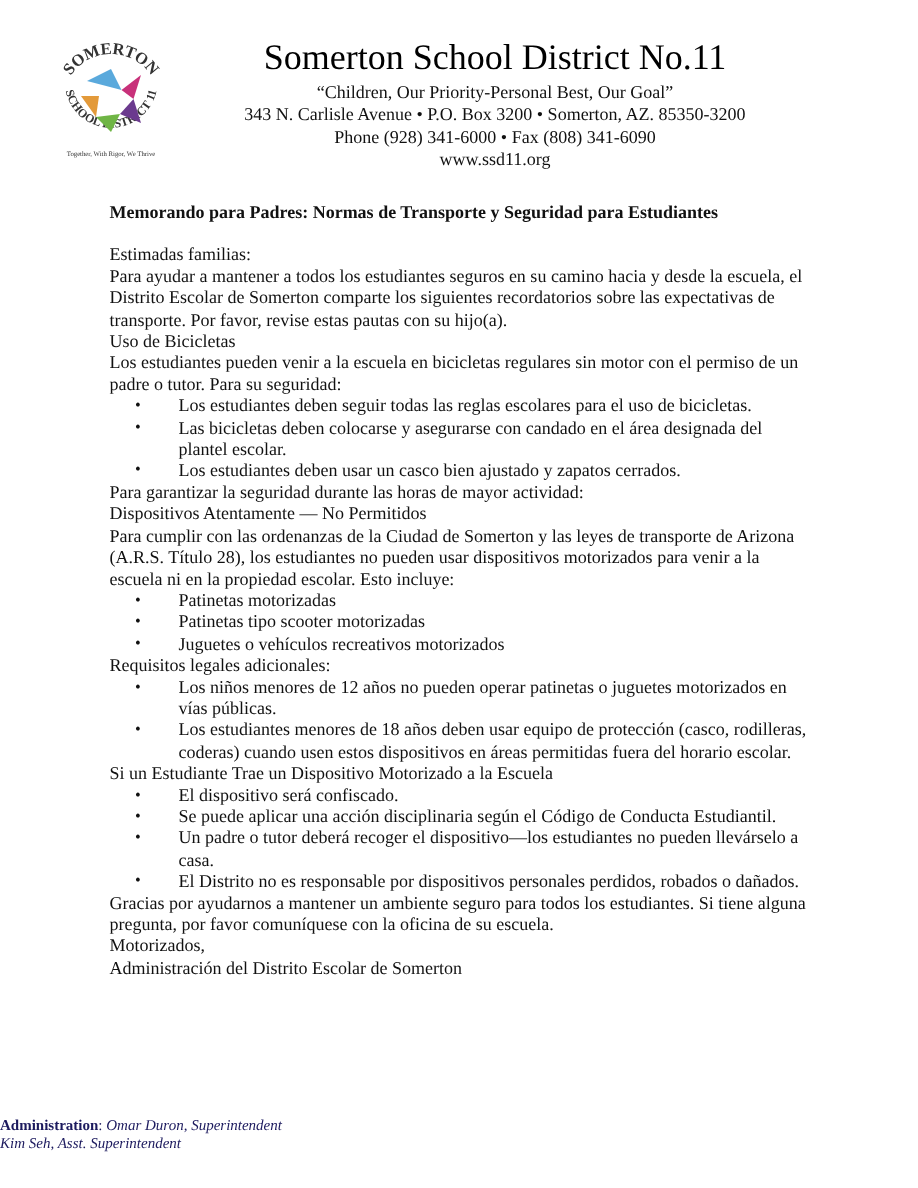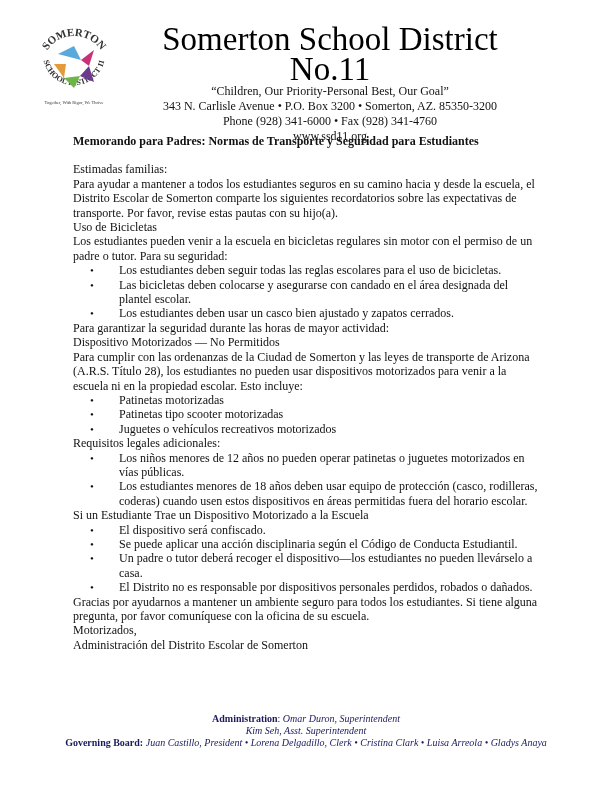--- a/index.html
+++ b/index.html
@@ -1,30 +1,30 @@
 <!DOCTYPE html>
 <html><head>
 <meta charset="utf-8">
 <style>
   html, body { margin:0; padding:0; background:#fff; }
   body { width:612px; height:792px; position:relative; overflow:hidden;
          font-family:"Liberation Serif", "DejaVu Serif", serif; color:#111; }
   .letterhead { position:absolute; left:0; top:0; width:612px; height:115px; }
   .logo { position:absolute; left:34px; top:24px; width:80px; height:84px; }
   .head-text { position:absolute; left:130px; top:24px; width:400px; text-align:center; }
-  .district-name { font-size:33px; line-height:30px; color:#000; }
+  .district-name { font-size:24px; line-height:30px; color:#000; }
   .head-line { font-size:12px; line-height:15px; color:#111; }
   .content { position:absolute; left:73px; top:134px; width:470px; font-size:12px; line-height:14.4px;font-family:Liberation Serif, serif; }
   .memo-title { font-weight:bold; margin:0 0 14px 0; }
   p { margin:0; }
   .section { margin-top:0; }
   ul { margin:0; padding-left:46px; list-style:none; }
   li { position:relative; }
   li::before { content:"•"; position:absolute; left:-29px; top:0; font-size:11px; }
-  .footer { position:absolute; left:0; top:713px; width:612px; text-align:center;
+  .footer { position:absolute; left:0; top:745px; width:612px; text-align:left;
             font-size:10px; line-height:12px; color:#1c1a5e; }
   .footer b { font-weight:bold; }
   .footer i { font-style:italic; }
 </style>
 </head>
 <body>
 
 <div class="letterhead">
   <div class="logo">
     <svg width="80" height="84" viewBox="0 0 80 84">
@@ -43,21 +43,21 @@
       <path d="M55,42 L60,58 L46,52 Z" fill="#6b3a8e"></path>
       <path d="M46,52 L40,64 L30,54 Z" fill="#6fb545"></path>
       <path d="M30,54 L20,40 L32,40 Z" fill="#e39a3a"></path>
       <text x="40" y="80" font-family="Liberation Serif, serif" font-size="4.5" text-anchor="middle" fill="#333">Together, With Rigor, We Thrive</text>
     </svg>
   </div>
   <div class="head-text">
     <div class="district-name">Somerton School District No.11</div>
     <div class="head-line">“Children, Our Priority-Personal Best, Our Goal”</div>
     <div class="head-line">343 N. Carlisle Avenue • P.O. Box 3200 • Somerton, AZ. 85350-3200</div>
-    <div class="head-line">Phone (928) 341-6000 • Fax (928) 341-4760</div>
+    <div class="head-line">Phone (928) 341-6000 • Fax (808) 341-6090</div>
     <div class="head-line">www.ssd11.org</div>
   </div>
 </div>
 
 <div class="content">
   <p class="memo-title">Memorando para Padres: Normas de Transporte y Seguridad para Estudiantes</p>
   <p>Estimadas familias:</p>
   <p>Para ayudar a mantener a todos los estudiantes seguros en su camino hacia y desde la escuela, el Distrito Escolar de Somerton comparte los siguientes recordatorios sobre las expectativas de transporte. Por favor, revise estas pautas con su hijo(a).</p>
 
   <div class="section">
@@ -68,21 +68,21 @@
       <li>Las bicicletas deben colocarse y asegurarse con candado en el área designada del plantel escolar.</li>
       <li>Los estudiantes deben usar un casco bien ajustado y zapatos cerrados.</li>
     </ul>
   </div>
 
   <div class="section">
     <p>Para garantizar la seguridad durante las horas de mayor actividad:</p>
   </div>
 
   <div class="section">
-    <p>Dispositivo Motorizados — No Permitidos</p>
+    <p>Dispositivos Atentamente — No Permitidos</p>
     <p>Para cumplir con las ordenanzas de la Ciudad de Somerton y las leyes de transporte de Arizona (A.R.S. Título 28), los estudiantes no pueden usar dispositivos motorizados para venir a la escuela ni en la propiedad escolar. Esto incluye:</p>
     <ul>
       <li>Patinetas motorizadas</li>
       <li>Patinetas tipo scooter motorizadas</li>
       <li>Juguetes o vehículos recreativos motorizados</li>
     </ul>
     <p>Requisitos legales adicionales:</p>
     <ul>
       <li>Los niños menores de 12 años no pueden operar patinetas o juguetes motorizados en vías públicas.</li>
       <li>Los estudiantes menores de 18 años deben usar equipo de protección (casco, rodilleras, coderas) cuando usen estos dispositivos en áreas permitidas fuera del horario escolar.</li>
@@ -106,16 +106,13 @@
   </div>
 </div>
 
 <div class="footer">
   <div>
     <b>Administration</b>: <i>Omar Duron, Superintendent</i>
   </div>
   <div>
     <i>Kim Seh, Asst. Superintendent</i>
   </div>
-  <div>
-    <b>Governing Board:</b> <i>Juan Castillo, President • Lorena Delgadillo, Clerk • Cristina Clark • Luisa Arreola • Gladys Anaya</i>
-  </div>
 </div>
 
 </body></html>

